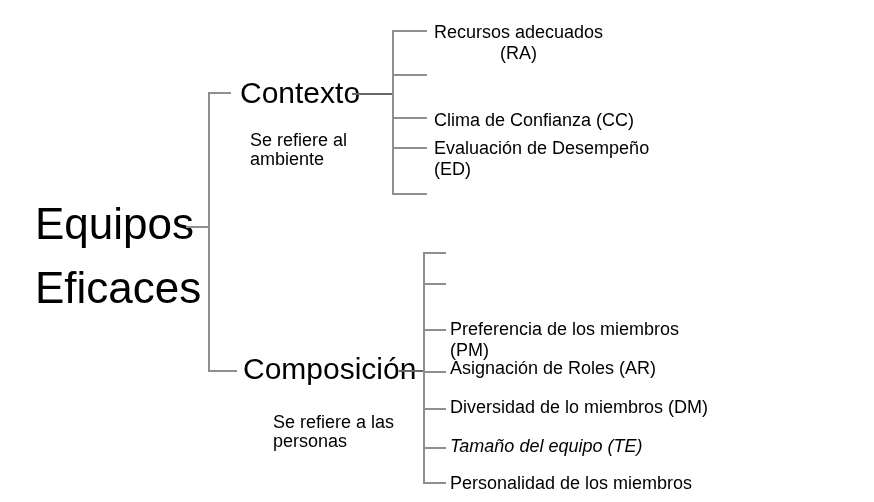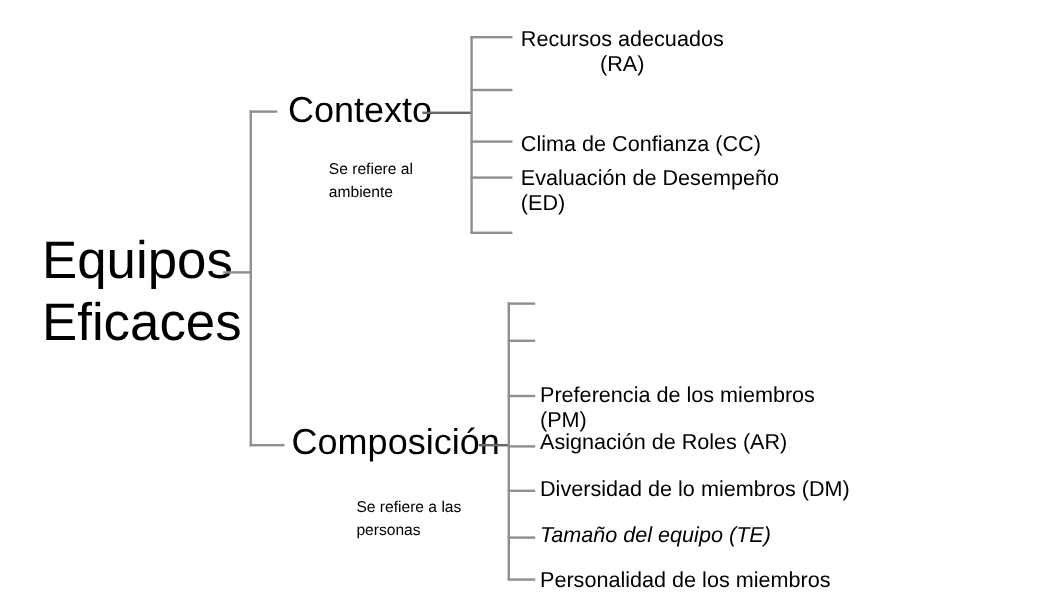--- a/index.html
+++ b/index.html
@@ -16,31 +16,30 @@
     font-family: "Liberation Sans", "DejaVu Sans", sans-serif;
     color: var(--text, #000000);
   }
   .txt {
     position: absolute;
     white-space: pre-wrap;
     color: var(--text, #000000);
   }
   .title {
     font-size: 44px;
-    line-height: 51px;
+    line-height: 64px;
     letter-spacing: 0px;
   }
   .branch-label {
     font-size: 30px;
     line-height: 30px;
   }
   .note {
-    font-size: 13px;
+    font-size: 18px;
     line-height: 19px;
-    margin-left: 24px;
   }
   .item {
     font-size: 18px;
     line-height: 21px;
   }
   .line {
     position: absolute;
     background: var(--line, #8f8f8f);
   }
   .hline { height: 1.5px; }

